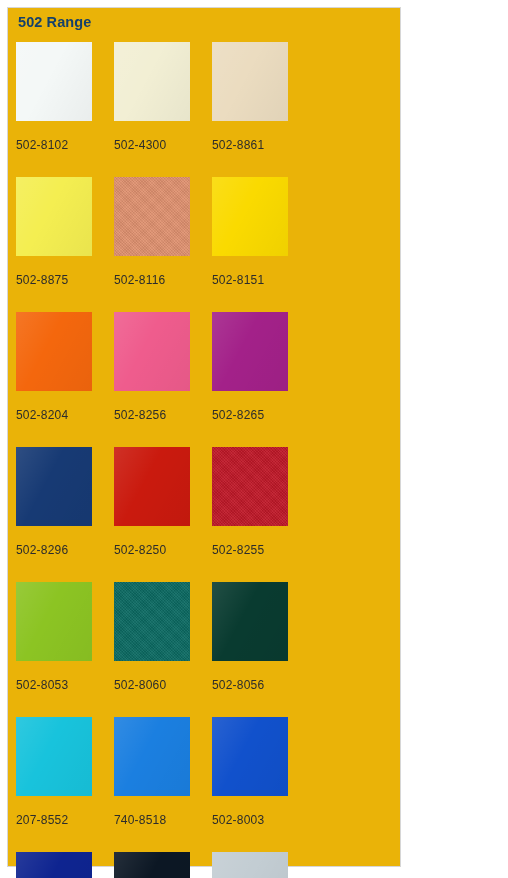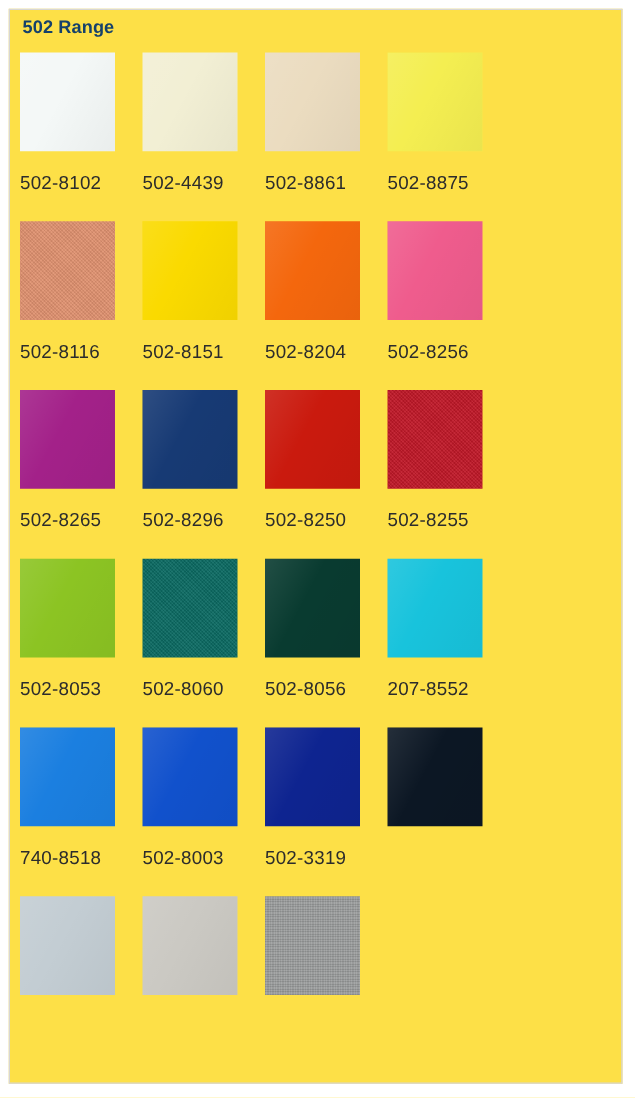--- a/index.html
+++ b/index.html
@@ -12,25 +12,25 @@
     height: 878px;
     font-family: "Liberation Sans", sans-serif;
     -webkit-font-smoothing: antialiased;
     overflow: hidden;
   }
 
   .panel {
     position: absolute;
     left: 7px;
     top: 7px;
-    width: 491px;
+    width: 394px;
     height: 860px;
     box-sizing: border-box;
     border: 1px solid #d6d6d6;
-    background: #fde047;
+    background: #eab308;
   }
 
   .panel-title {
     position: absolute;
     left: 10px;
     top: 6px;
     font-size: 14.5px;
     font-weight: bold;
     color: #15416b;
     letter-spacing: 0.1px;
@@ -84,41 +84,41 @@
   .swatch-chip.sheen::after {
     content: "";
     position: absolute;
     inset: 0;
     background: linear-gradient(118deg, rgba(255,255,255,0.10) 0%, rgba(255,255,255,0.0) 42%, rgba(0,0,0,0.045) 100%);
     pointer-events: none;
   }
 
   .swatch-label {
     margin-top: 17px;
-    font-size: 15px;
+    font-size: 12px;
     color: #2c2c2c;
     letter-spacing: 0.2px;
     white-space: nowrap;
   }
 </style>
 </head>
 <body>
 
 <div class="panel">
 
   <div class="panel-title">502 Range</div>
 
   <div class="swatch-grid">
       <div class="swatch-cell">
         <div class="swatch-chip sheen" style="background: rgb(244, 248, 247);"></div>
         <div class="swatch-label">502-8102</div>
       </div>
       <div class="swatch-cell">
         <div class="swatch-chip sheen" style="background: rgb(242, 239, 212);"></div>
-        <div class="swatch-label">502-4439</div>
+        <div class="swatch-label">502-4300</div>
       </div>
       <div class="swatch-cell">
         <div class="swatch-chip sheen" style="background: rgb(235, 220, 192);"></div>
         <div class="swatch-label">502-8861</div>
       </div>
       <div class="swatch-cell">
         <div class="swatch-chip sheen" style="background: rgb(244, 238, 81);"></div>
         <div class="swatch-label">502-8875</div>
       </div>
       <div class="swatch-cell">

